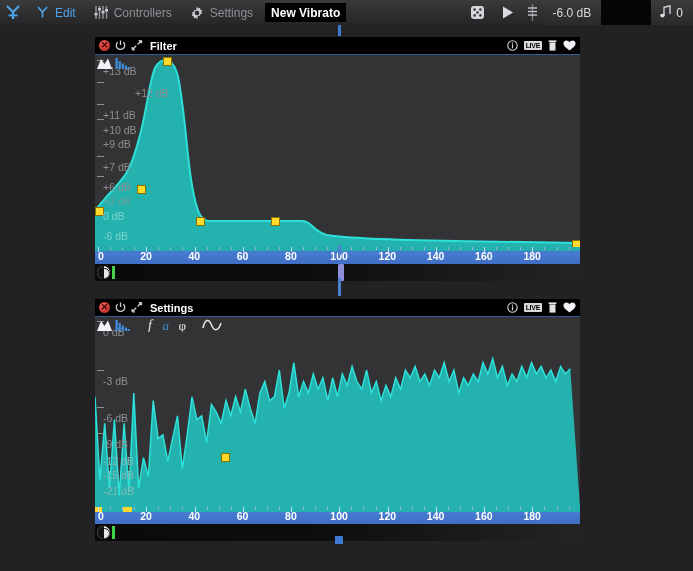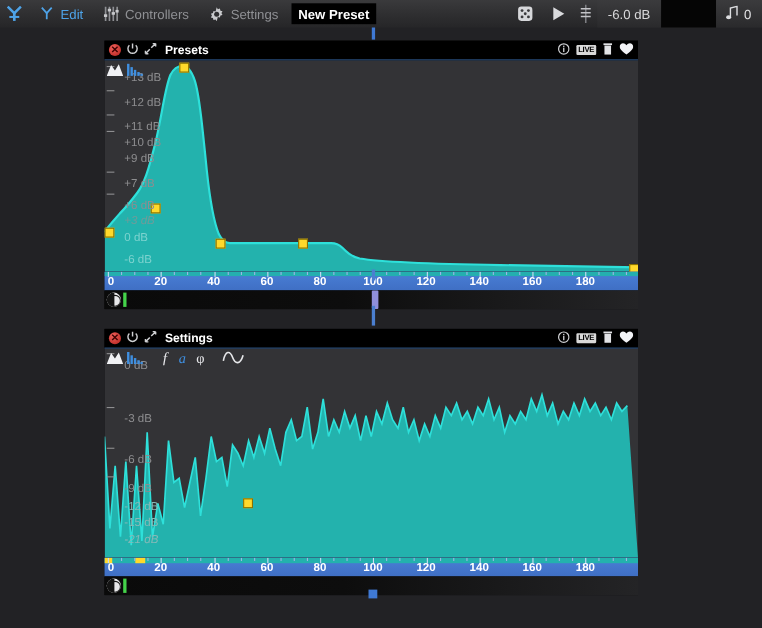--- a/index.html
+++ b/index.html
@@ -66,21 +66,21 @@
     color:#3a0000;font-size:9px;font-weight:bold;line-height:9px;
   }
   
   .graph-wrap{position:relative;background:#333336;overflow:hidden;}
   .graph-toolbar{
     position:absolute;left:0;top:0;height:16px;width:100%;
     display:flex;align-items:center;gap:3px;padding-left:2px;z-index:6;
   }
   .gt-icon{display:flex;align-items:center;justify-content:center;height:14px;cursor:pointer;}
   .ylabel{
-    position:absolute;left:18px;color:#8e8e90;font-size:10.5px;z-index:4;
+    position:absolute;left:8px;color:#8e8e90;font-size:10.5px;z-index:4;
     pointer-events:none;white-space:nowrap;text-align:right;
   }
   .ytick{position:absolute;left:2px;width:7px;height:1px;background:#8e8e90;z-index:4;}
   
   .ruler{
     position:relative;height:17px;
     background:linear-gradient(to bottom,#4a7fd6 0%,#3f6fc4 100%);
     overflow:hidden;
   }
   .ruler .maj{position:absolute;top:0;width:1px;height:5px;background:#cddcf5;}
@@ -152,21 +152,21 @@
     <span class="menu-icon">
       <svg width="14" height="14" viewBox="0 0 14 14">
         <path fill="#c9cacd" d="M7 0.6l1 1.7 1.9-.5.5 1.9 1.9.5-1 1.7 1 1.7-1.9.5-.5 1.9-1.9-.5L7 13.4l-1-1.7-1.9.5-.5-1.9-1.9-.5 1-1.7-1-1.7 1.9-.5.5-1.9 1.9.5z"></path>
         <circle cx="7" cy="7" r="2.3" fill="#2e2e30"></circle>
       </svg>
     </span>
     <span>Settings</span>
   </div>
 
 
-  <div id="preset-name">New Preset</div>
+  <div id="preset-name">New Vibrato</div>
 
   <div id="topbar-spacer"></div>
 
   <div id="dice-btn">
     <svg width="15" height="15" viewBox="0 0 15 15">
       <rect x="1" y="1" width="13" height="13" rx="3" fill="#d6d7da"></rect>
       <g fill="#3a3a3c">
           <circle cx="4.6" cy="4.6" r="1.3"></circle>
           <circle cx="10.4" cy="4.6" r="1.3"></circle>
       <circle cx="7.5" cy="7.5" r="1.3"></circle>
@@ -217,21 +217,21 @@
           <path d="M2.6 2.2a4.2 4.2 0 1 0 5.8 0" stroke="#cfd0d3" stroke-width="1.3" fill="none"></path>
           <line x1="5.5" y1="0.5" x2="5.5" y2="5" stroke="#cfd0d3" stroke-width="1.3"></line>
         </svg>
       </span>
       <span>
         <svg width="12" height="11" viewBox="0 0 12 11">
           <path d="M10.5 0.5 L6.5 4.5 M10.5 0.5 L10.5 3.2 M10.5 0.5 L7.8 0.5" stroke="#cfd0d3" stroke-width="1.3" fill="none"></path>
           <path d="M1.2 9.8 L5.2 5.8 M1.2 9.8 L1.2 7.1 M1.2 9.8 L3.9 9.8" stroke="#cfd0d3" stroke-width="1.3" fill="none"></path>
         </svg>
       </span>
-      <span class="ph-title">Presets</span>
+      <span class="ph-title">Filter</span>
     </div>
     <div class="ph-spacer"></div>
     <div class="ph-right">
       <span>
         <svg width="11" height="11" viewBox="0 0 11 11">
           <circle cx="5.5" cy="5.5" r="4.7" fill="none" stroke="#cfd0d3" stroke-width="1.1"></circle>
           <rect x="4.9" y="4.3" width="1.2" height="4" fill="#cfd0d3"></rect>
           <rect x="4.9" y="2.5" width="1.2" height="1.2" fill="#cfd0d3"></rect>
         </svg>
       </span>
@@ -291,21 +291,21 @@
                  C86,30 89,60 93,100 C96,128 99,146 104,158
                  C107,164 110,166 114,166 C150,166 180,166 206,166
                  C210,166 213,167 216,170 C220,174 224,178 232,180
                  C250,183 300,185 360,186 C420,187 460,187.5 485,188" fill="none" stroke="#2ee0da" stroke-width="2"></path>
       </g>
     </svg>
 
     <div class="ytick" style="top:5px;"></div>
     <div class="ylabel" style="top:10px;">+13 dB</div>
     <div class="ytick" style="top:27px;"></div>
-    <div class="ylabel" style="top:32px;">+12 dB</div>
+    <div class="ylabel" style="top:32px;margin-left:32px;">+12 dB</div>
     <div class="ytick" style="top:49px;"></div>
     <div class="ylabel" style="top:54px;">+11 dB</div>
     <div class="ytick" style="top:64px;"></div>
     <div class="ylabel" style="top:69px;">+10 dB</div>
     <div class="ylabel" style="top:83px;">+9 dB</div>
     <div class="ytick" style="top:101px;"></div>
     <div class="ylabel" style="top:106px;">+7 dB</div>
     <div class="ytick" style="top:121px;"></div>
     <div class="ylabel" style="top:126px;">+6 dB</div>
     <div class="ylabel" style="top:140px;color:#6f9c9a;font-style:italic;">+3 dB</div>

